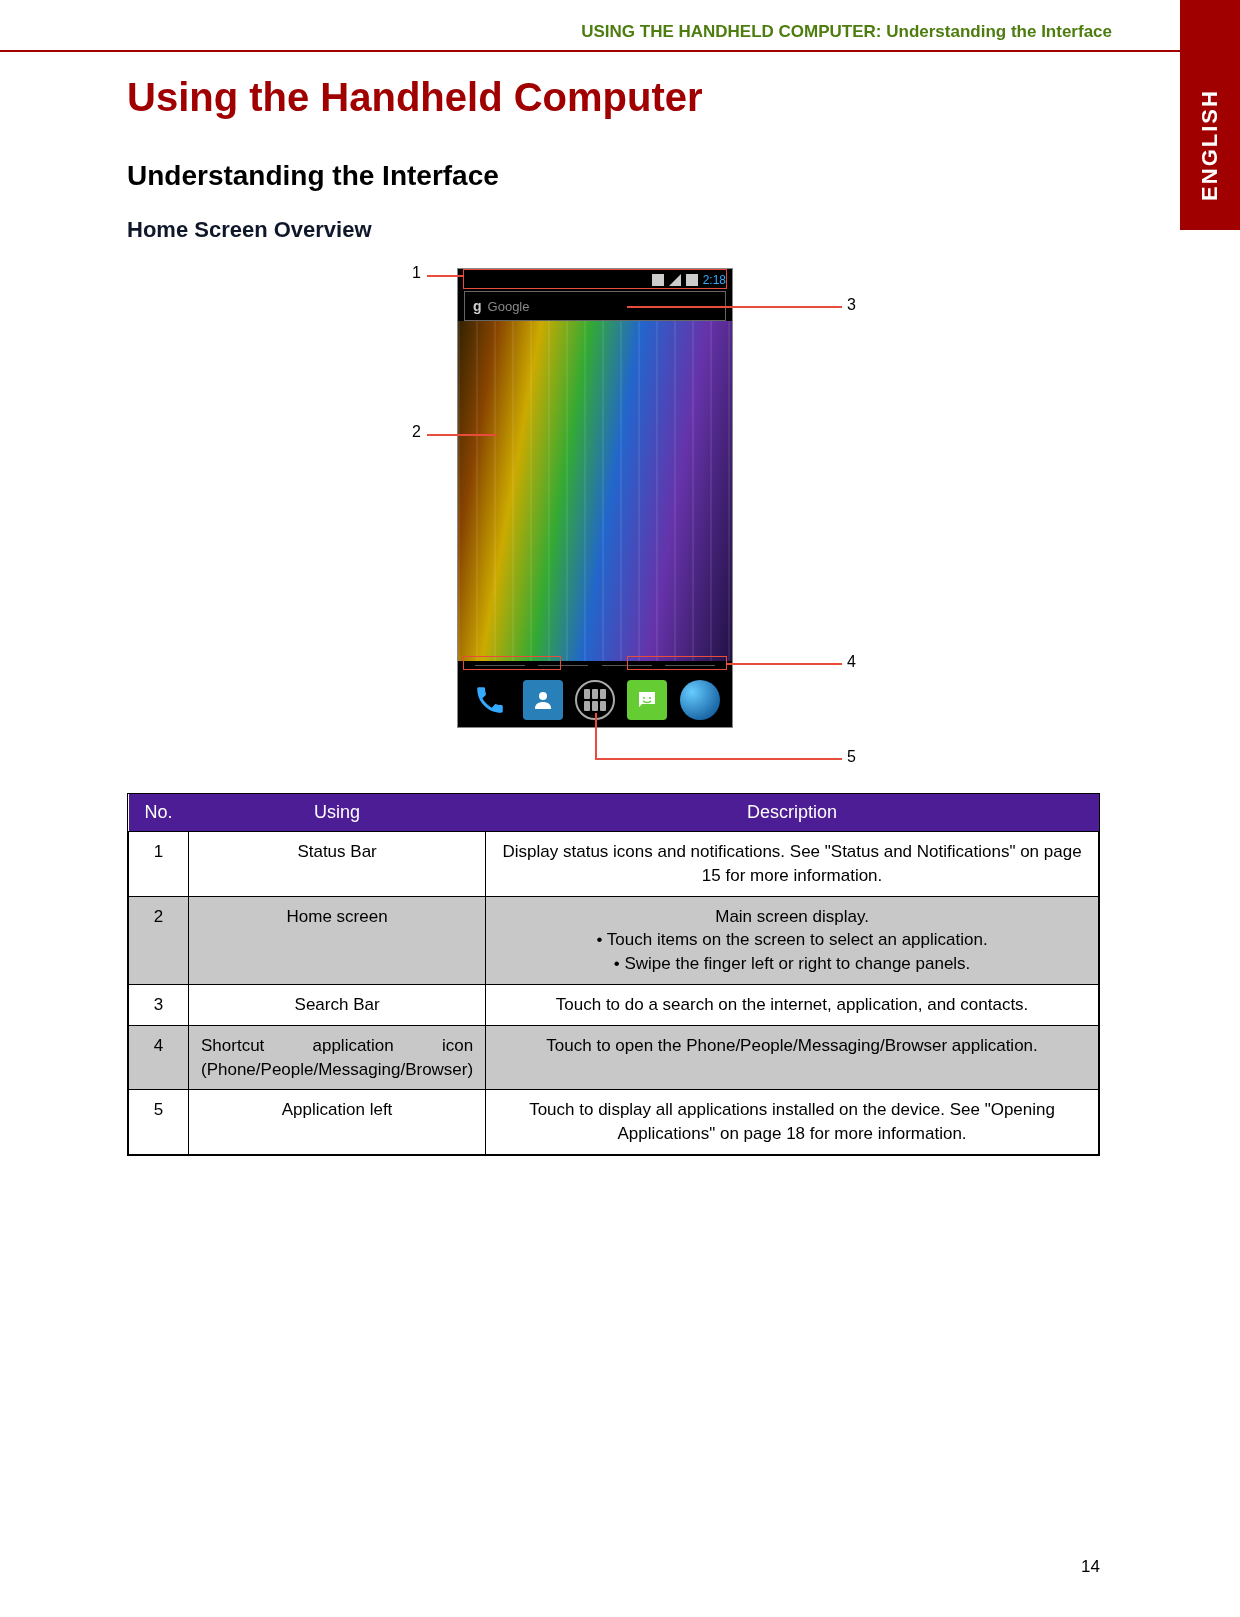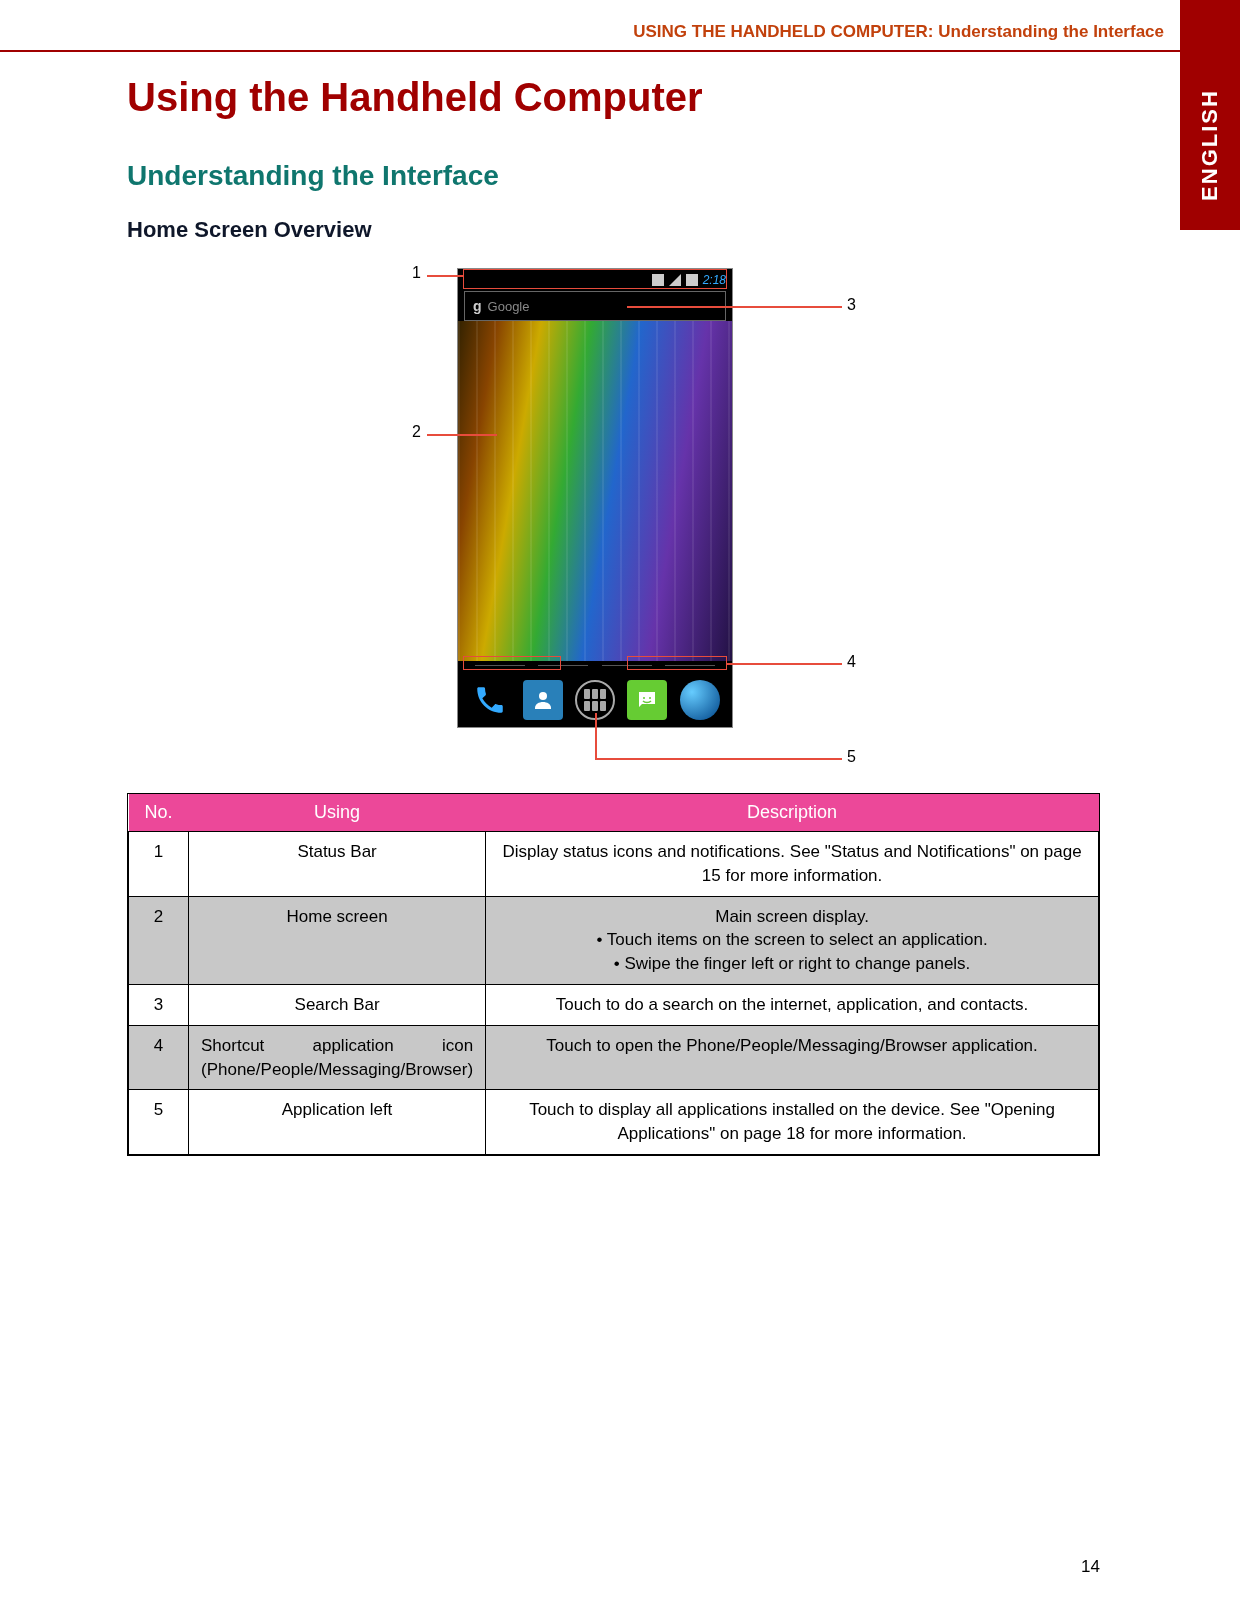--- a/index.html
+++ b/index.html
@@ -7,26 +7,26 @@
       font-family: Arial, Helvetica, sans-serif;
       width: 1240px;
       height: 1617px;
       background: #fff;
       position: relative;
     }
     .header-bar {
       position: absolute;
       top: 22px;
       left: 0;
-      right: 0;
+      right: 8px;
       text-align: right;
-      padding-right: 76px;
+      padding-right: 120px;
       font-weight: bold;
       font-size: 17px;
-      color: #c2410c;
+      color: #4d7c0f;
     }
     .red-square {
       position: absolute;
       top: 0;
       right: 0;
       width: 60px;
       height: 60px;
       background: #a00000;
     }
     .header-line {
@@ -60,21 +60,21 @@
       left: 127px;
       right: 140px;
     }
     .title-main {
       color: #a00000;
       font-size: 40px;
       font-weight: bold;
       margin-bottom: 40px;
     }
     .title-section {
-      color: #0f766e;
+      color: #000000;
       font-size: 28px;
       font-weight: bold;
       margin-bottom: 25px;
     }
     .title-sub {
       color: #0f172a;
       font-size: 22px;
       font-weight: bold;
       margin-bottom: 15px;
     }
@@ -96,21 +96,20 @@
       border: 1px solid #888;
     }
     .status-bar {
       height: 22px;
       background: #000;
       display: flex;
       justify-content: flex-end;
       align-items: center;
       padding: 0 6px;
       gap: 5px;
-      font-style: italic;
     }
     .status-icon {
       width: 12px;
       height: 12px;
       background: #ccc;
     }
     .status-signal {
       width: 0; height: 0;
       border-left: 12px solid transparent;
       border-bottom: 12px solid #ccc;
@@ -209,21 +208,21 @@
     }
 
     .table-wrap {
       border: 1px solid #000;
     }
     table {
       width: 100%;
       border-collapse: collapse;
     }
     thead tr {
-      background: #ec4899;
+      background: #4c1d95;
       color: #fff;
     }
     th {
       padding: 8px 12px;
       font-weight: normal;
       font-size: 18px;
       text-align: center;
     }
     th:nth-child(1) { width: 60px; }
     th:nth-child(2) { width: 220px; }

